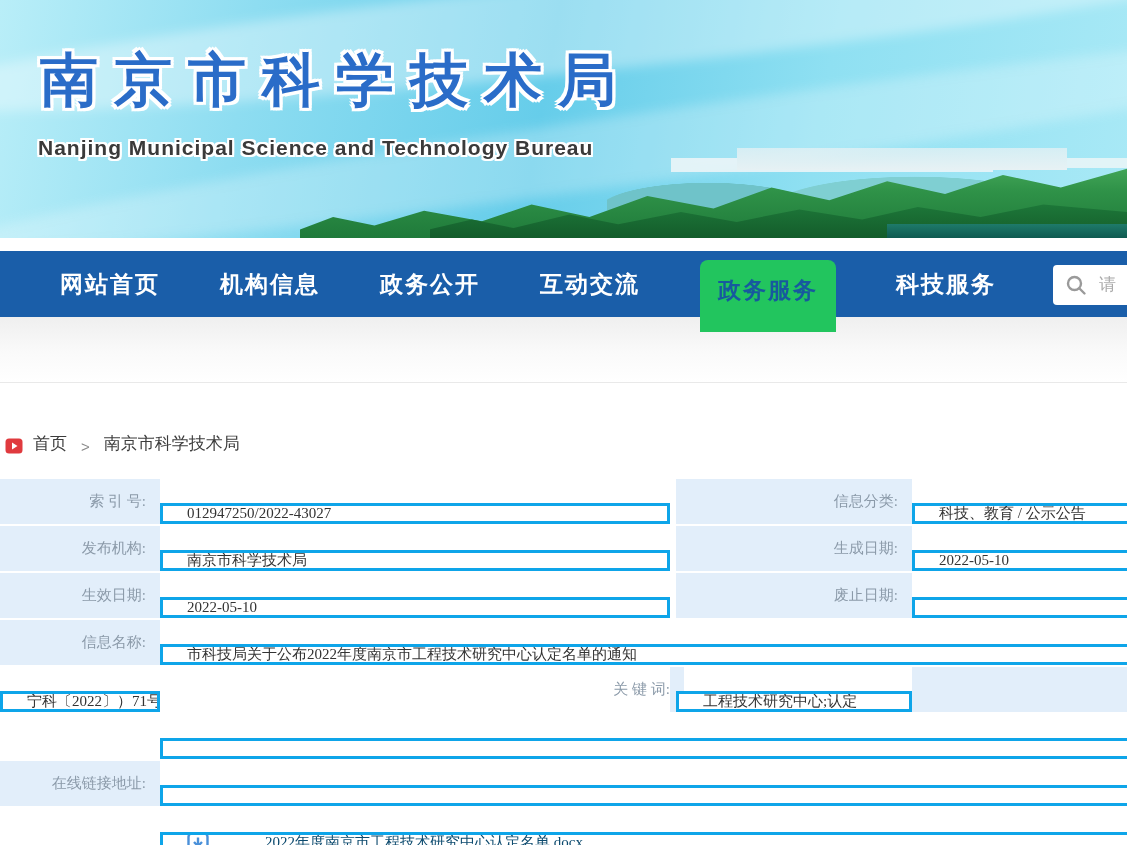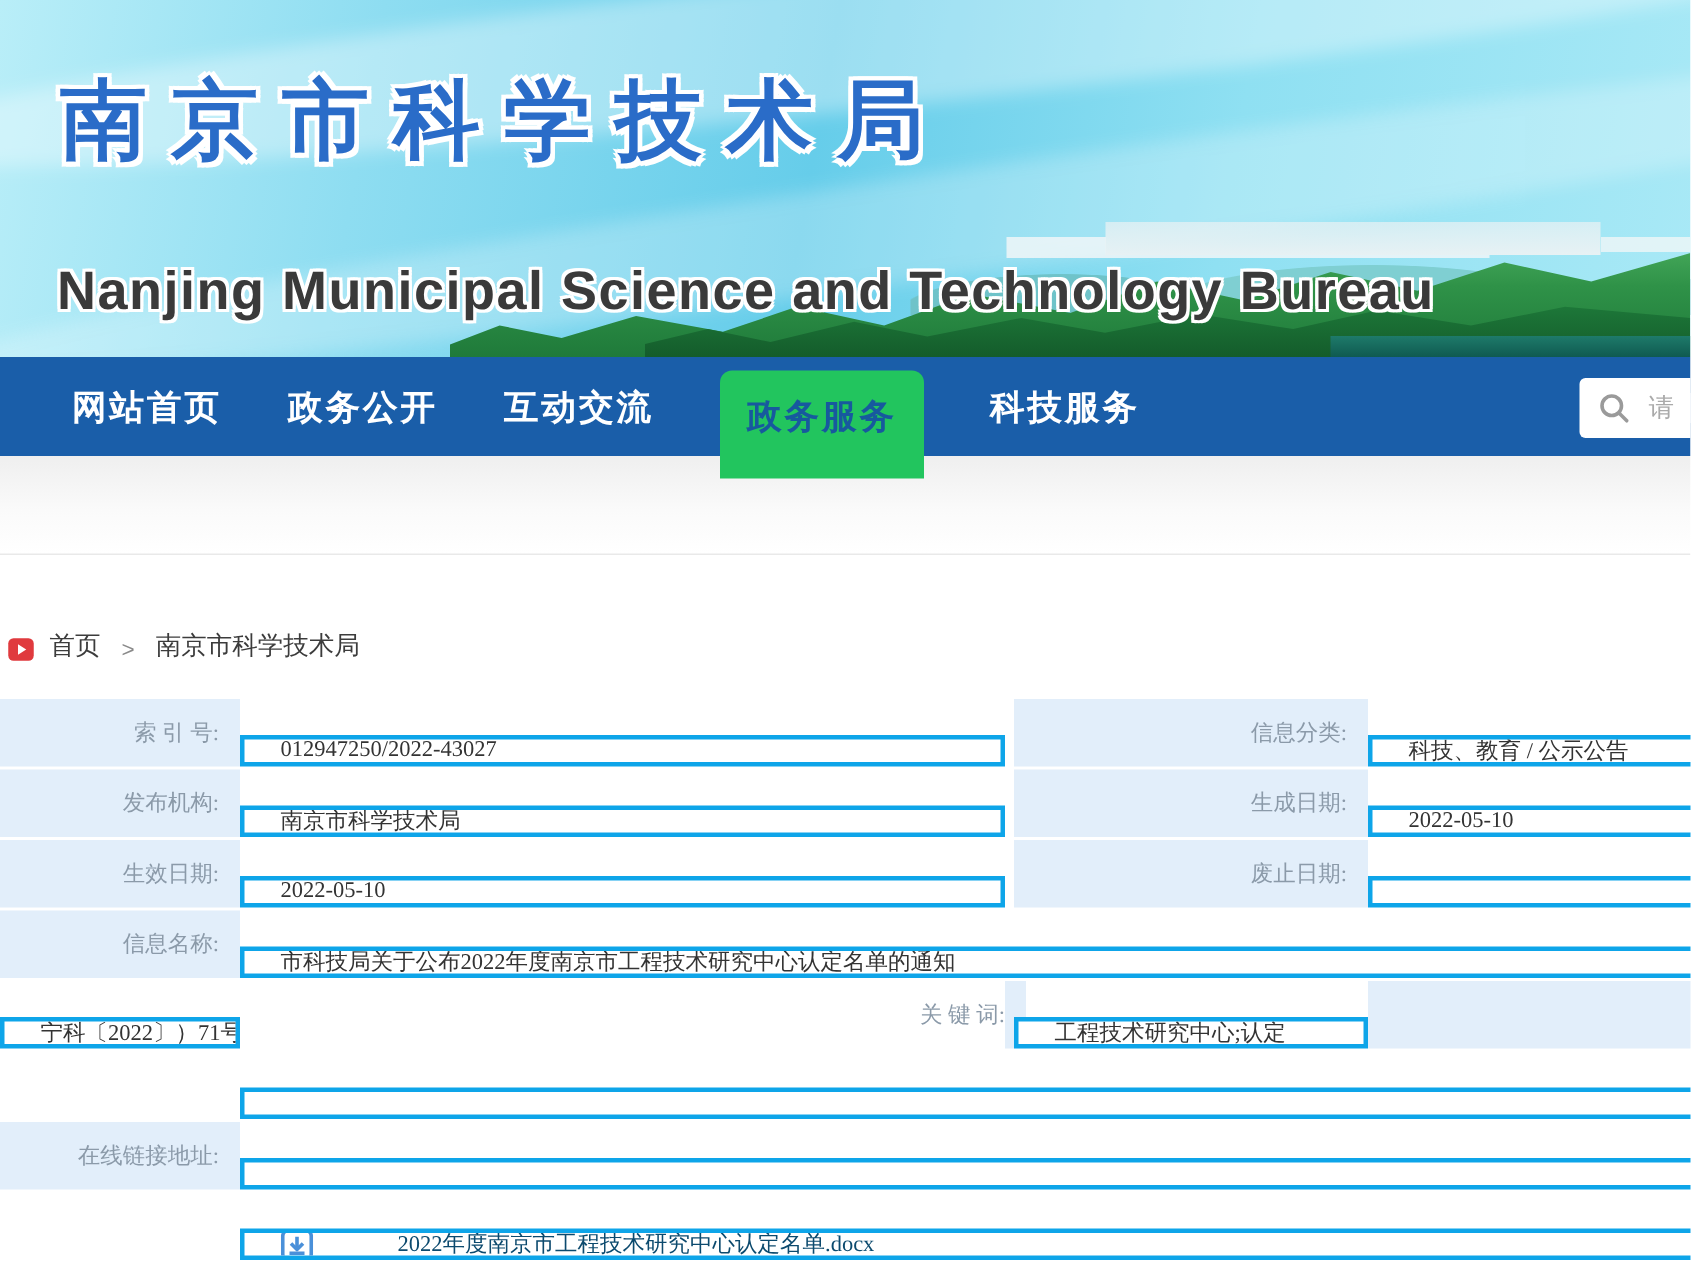--- a/index.html
+++ b/index.html
@@ -24,28 +24,28 @@
     clip-path: polygon(0 100%, 0 92%, 4% 80%, 9% 88%, 15% 74%, 22% 84%, 28% 68%, 35% 80%, 42% 60%, 50% 72%, 57% 52%, 64% 64%, 71% 46%, 78% 58%, 85% 40%, 92% 52%, 100% 34%, 100% 100%); }
   .trees2 { position: absolute; left: 430px; right: 0; bottom: 0; height: 62px;
     background: linear-gradient(to top, #145c2b 0%, #1e7a3a 60%, #2e8f49 100%);
     clip-path: polygon(0 100%, 0 86%, 6% 70%, 12% 84%, 20% 62%, 27% 78%, 36% 58%, 44% 74%, 53% 54%, 62% 70%, 70% 50%, 79% 66%, 88% 46%, 100% 58%, 100% 100%); }
   .water { position: absolute; right: 0; bottom: 0; width: 240px; height: 14px;
     background: linear-gradient(to top, #0f5a50, #1e7a6a); }
   .banner-title-cn { position: absolute; left: 40px; top: 42px; font-size: 58px; font-weight: bold;
     color: #2a6cc8; letter-spacing: 16px; white-space: nowrap;
     text-shadow: -3px -3px 0 #fff, 3px -3px 0 #fff, -3px 3px 0 #fff, 3px 3px 0 #fff,
                  0 -3px 0 #fff, 0 3px 0 #fff, -3px 0 0 #fff, 3px 0 0 #fff; }
-  .banner-title-en { position: absolute; left: 38px; top: 136px; font-size: 36px; font-weight: bold;
+  .banner-title-en { position: absolute; left: 38px; top: 136px; font-size: 21px; font-weight: bold;
     color: #3a3a3a; letter-spacing: 1px; white-space: nowrap;
     text-shadow: -2px -2px 0 #fff, 2px -2px 0 #fff, -2px 2px 0 #fff, 2px 2px 0 #fff,
-                 0 -2px 0 #fff, 0 2px 0 #fff, -2px 0 0 #fff, 2px 0 0 #fff; margin-top: 37px; }
+                 0 -2px 0 #fff, 0 2px 0 #fff, -2px 0 0 #fff, 2px 0 0 #fff; }
 
   
   .nav { position: relative; height: 66px; background: #1a5ea9; z-index: 5;
-    display: flex; align-items: flex-start; padding-left: 48px; gap: 44px; }
+    display: flex; align-items: flex-start; padding-left: 60px; gap: 60px; margin-top: 13px; }
   .nav-item { color: #fff; font-size: 23px; font-weight: bold; letter-spacing: 2px;
     line-height: 66px; white-space: nowrap; cursor: pointer; }
   .nav-item.active { background: #22c55e; color: #17599e; border-radius: 8px 8px 0 0;
     padding: 0 18px; margin-top: 9px; line-height: 60px; height: 72px; z-index: 6; }
   .search-box { position: absolute; left: 1053px; top: 14px; width: 230px; height: 40px;
     background: #fff; border-radius: 4px; display: flex; align-items: center; padding: 0 12px; }
   .search-box svg { flex: 0 0 auto; }
   .search-input { border: none; outline: none; margin-left: 12px; width: 150px;
     font-size: 17px; color: #666; font-family: "Liberation Sans", sans-serif; }
   .search-input::placeholder { color: #aaa; }
@@ -85,20 +85,21 @@
   <div class="skyline"></div>
   <div class="trees"></div>
   <div class="trees2"></div>
   <div class="water"></div>
   <div class="banner-title-cn">南京市科学技术局</div>
   <div class="banner-title-en">Nanjing Municipal Science and Technology Bureau</div>
 </div>
 
 <div class="nav">
   <div class="nav-item">网站首页</div>
+  <div class="nav-item">机构信息</div>
   <div class="nav-item">政务公开</div>
   <div class="nav-item">互动交流</div>
   <div class="nav-item active">政务服务</div>
   <div class="nav-item">科技服务</div>
   <div class="search-box">
     <svg width="22" height="22" viewBox="0 0 22 22">
       <circle cx="9.5" cy="9.5" r="6.5" fill="none" stroke="#9a9a9a" stroke-width="2.4"></circle>
       <line x1="14.5" y1="14.5" x2="19.5" y2="19.5" stroke="#9a9a9a" stroke-width="2.4" stroke-linecap="round"></line>
     </svg>
     <input class="search-input" type="text" placeholder="请" style="">

